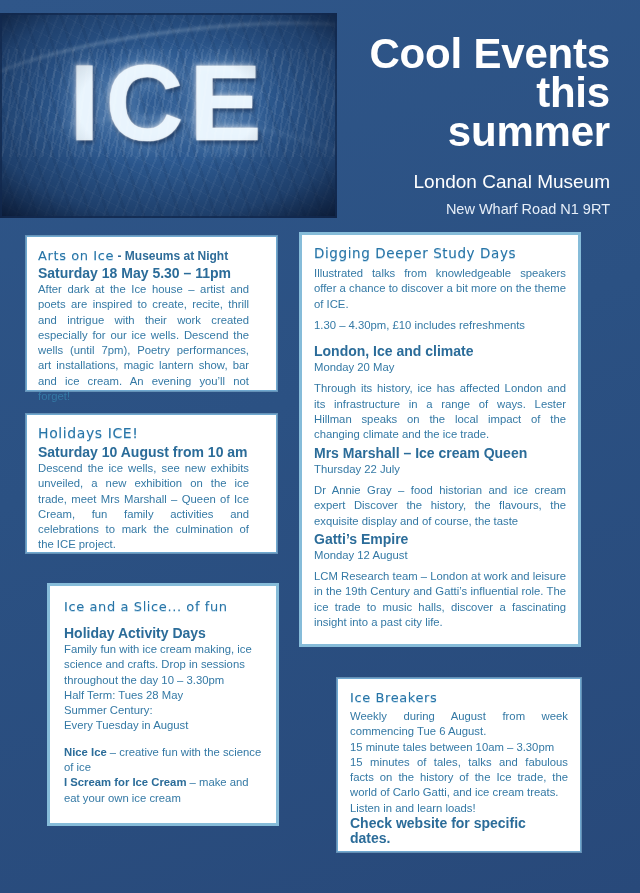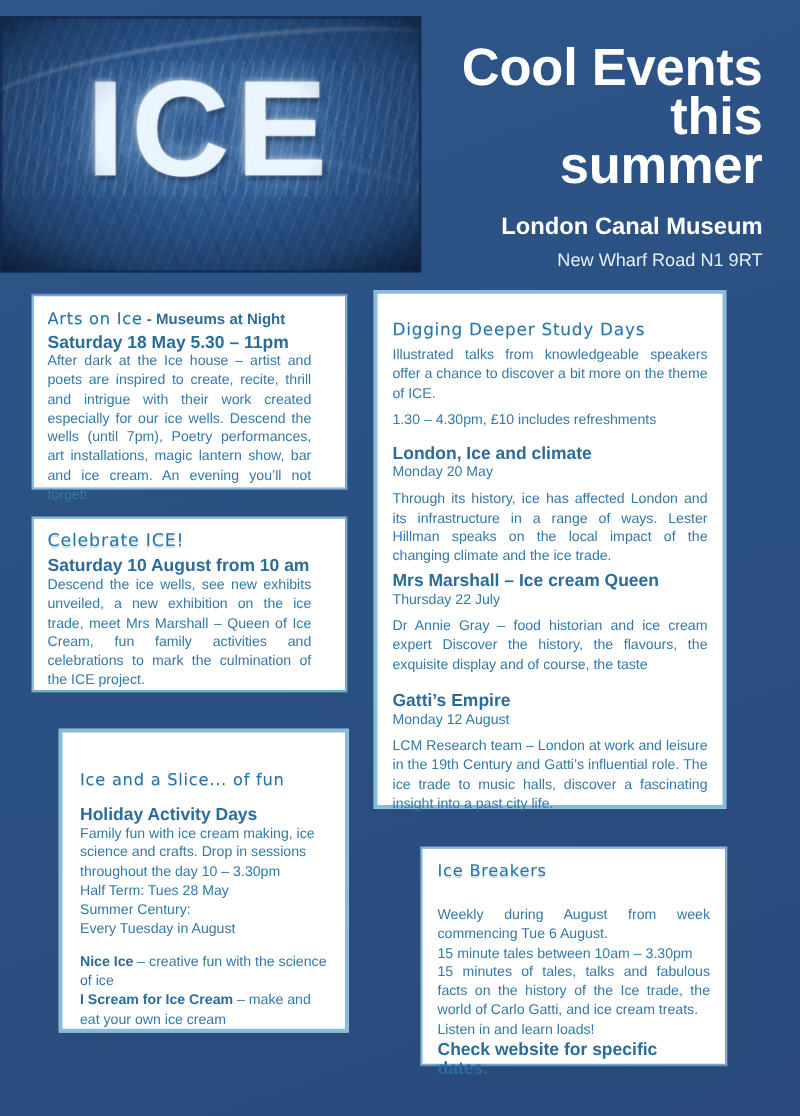--- a/index.html
+++ b/index.html
@@ -129,21 +129,21 @@
     font-size: 42px;
     line-height: 39px;
     font-weight: bold;
     margin: 0;
     letter-spacing: -0.2px;
   }
   .title-sub {
     color: #ffffff;
     font-size: 19px;
     line-height: 26px;
-    font-weight: bold;
+    font-weight: normal;
     margin: 18px 0 0 0;
   }
   .title-addr {
     color: #e6eef8;
     font-size: 14.5px;
     line-height: 22px;
     margin: 3px 0 0 0;
   }
 
   
@@ -242,74 +242,74 @@
       <div>
         <span class="head-ice">Arts on Ice</span><span class="head-suffix"> - Museums at Night</span>
       </div>
       <div class="bold-line">Saturday 18 May 5.30 – 11pm</div>
       <div class="body-text">After dark at the Ice house – artist and poets are inspired to create, recite, thrill and intrigue with their work created especially for our ice wells.  Descend the wells (until 7pm), Poetry performances, art installations, magic lantern show, bar and ice cream.  An evening you’ll not forget!</div>
     </div>
   </div>
 
   <div class="box thin" style="left:26px; top:414px; width:251px; height:139px;">
     <div class="box-inner">
-      <div class="head-ice" style="font-size:14px; margin-bottom:4px;">Celebrate ICE!</div>
+      <div class="head-ice" style="font-size:14px; margin-bottom:4px;">Holidays ICE!</div>
       <div class="bold-line">Saturday 10 August from 10 am</div>
       <div class="body-text">Descend the ice wells, see new exhibits unveiled, a new exhibition on the ice trade, meet Mrs Marshall – Queen of Ice Cream, fun family activities and celebrations to mark the culmination of the ICE project.</div>
     </div>
   </div>
 
   <div class="box thick" style="left:47px; top:583px; width:232px; height:243px;">
-    <div class="box-inner" style="padding:29px 14px;">
+    <div class="box-inner" style="padding:11px 14px;">
       <div class="head-ice" style="font-size:13px; margin-bottom:12px;">Ice and a Slice... of fun</div>
       <div class="bold-line">Holiday Activity Days</div>
       <div class="body-text left">Family fun with ice cream making, ice science and crafts.  Drop in sessions throughout the day 10 – 3.30pm</div>
       <div class="body-text left">Half Term: Tues 28 May</div>
       <div class="body-text left">Summer Century:</div>
       <div class="body-text left">Every Tuesday in August</div>
       <div class="spacer"></div>
       <div class="body-text left"><span class="inline-b">Nice Ice</span><span> – creative fun with the science of ice</span></div>
       <div class="body-text left"><span class="inline-b">I Scream for Ice Cream</span><span> – make and eat your own ice cream</span></div>
     </div>
   </div>
 
   <div class="box thick" style="left:299px; top:232px; width:282px; height:415px;">
-    <div class="box-inner" style="padding:20px 12px;">
+    <div class="box-inner" style="padding:9px 12px;">
       <div class="head-ice" style="font-size:13.5px; margin-bottom:5px;">Digging Deeper Study Days</div>
       <div class="body-text">Illustrated talks from knowledgeable speakers offer a chance to discover a bit more on the theme of ICE.</div>
       <div class="spacer-sm"></div>
       <div class="body-text left">1.30 – 4.30pm, £10 includes refreshments</div>
       <div class="spacer"></div>
 
       <div>
         <div class="bold-line">London, Ice and climate</div>
         <div class="body-text left">Monday 20 May</div>
         <div class="spacer-sm"></div>
         <div class="body-text">Through its history, ice has affected London and its infrastructure in a range of ways. Lester Hillman speaks on the local impact of the changing climate and the ice trade.</div>
       </div>
 
       <div style="margin-top:3px;">
         <div class="bold-line">Mrs Marshall – Ice cream Queen</div>
         <div class="body-text left">Thursday 22 July</div>
         <div class="spacer-sm"></div>
         <div class="body-text">Dr Annie Gray – food historian and ice cream expert  Discover the history, the flavours, the exquisite display and of course, the taste</div>
       </div>
 
-      <div style="margin-top:13px;">
+      <div style="margin-top:3px;">
         <div class="bold-line">Gatti’s Empire</div>
         <div class="body-text left">Monday 12 August</div>
         <div class="spacer-sm"></div>
         <div class="body-text">LCM Research team – London at work and leisure in the 19th Century and Gatti’s influential role. The ice trade to music halls, discover a fascinating insight into a past city life.</div>
       </div>
     </div>
   </div>
 
   <div class="box thin" style="left:337px; top:678px; width:244px; height:174px;">
     <div class="box-inner" style="padding:9px 12px;">
-      <div class="head-ice" style="font-size:13px; margin-bottom:20px;">Ice Breakers</div>
+      <div class="head-ice" style="font-size:13px; margin-bottom:4px;">Ice Breakers</div>
       <div class="body-text"> Weekly during August from week commencing Tue 6 August.</div>
       <div class="body-text left">15 minute tales between  10am – 3.30pm</div>
       <div class="body-text">15 minutes of tales, talks and fabulous facts on the history of the Ice trade, the world of Carlo Gatti, and ice cream treats.</div>
       <div class="body-text left">Listen in and learn loads!</div>
       <div class="bold-line">Check website for specific dates.</div>
     </div>
   </div>
 
 </div>
 

